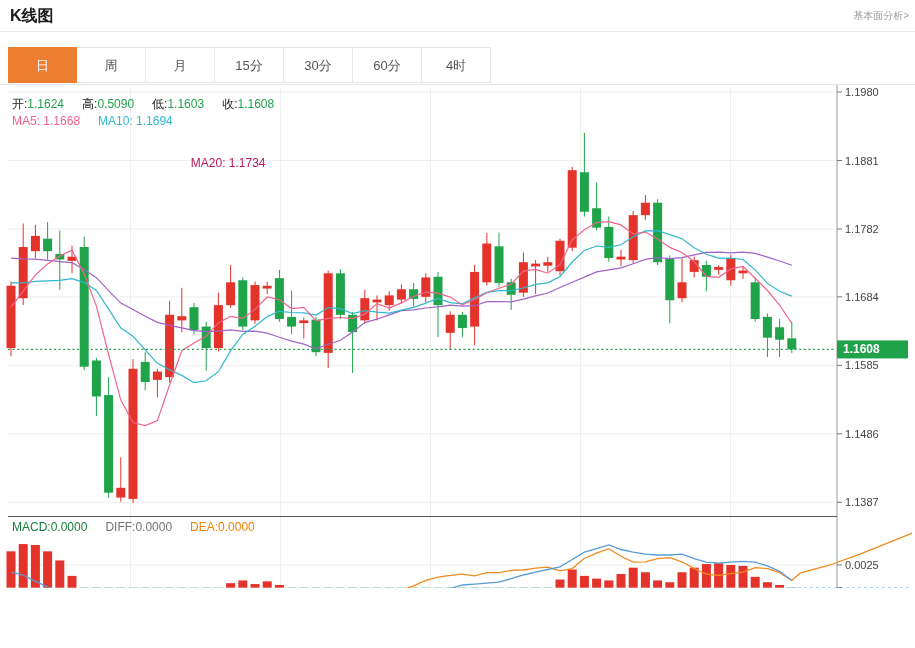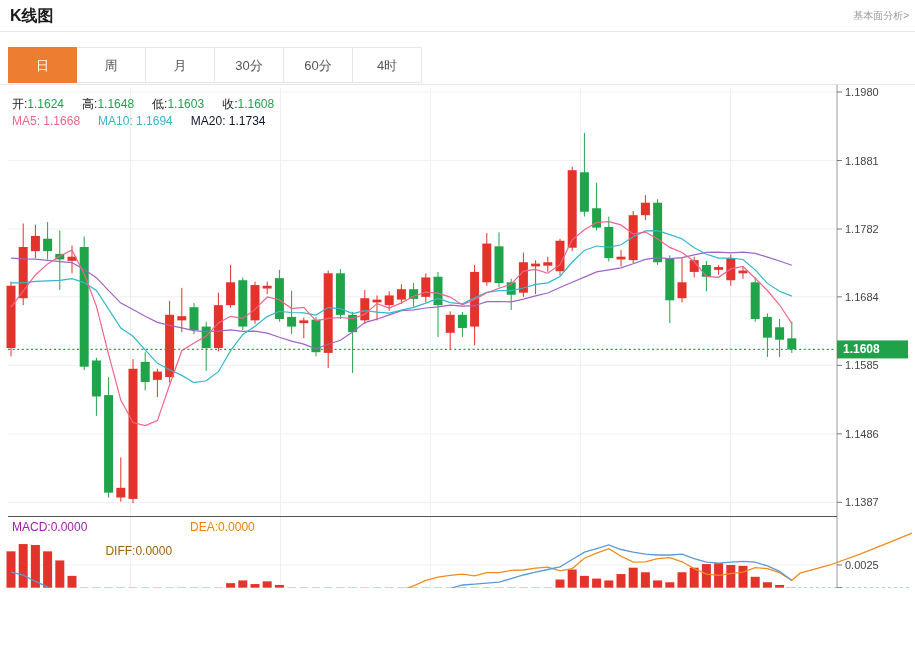--- a/index.html
+++ b/index.html
@@ -17,42 +17,43 @@
   .tab:first-child{border-left:1px solid #e6e6e6;}
   .tab.selected{background:#ed7d31;border-color:#ed7d31;color:#fff;}
   
   .inforow{position:absolute;left:12px;display:flex;font-size:12px;z-index:2;white-space:nowrap;}
   .ohlc-row{top:96px;}
   .ma-row{top:114px;}
   .macd-row{top:520px;}
   .pair{margin-right:18px;}
   .pair .lab{color:#222;}
   .pair .val{color:#21a24b;}
-  .ma5{color:#f0648c;} .ma10{color:#2fb8ce;} .ma20{color:#0f172a;}
-  .macdv{color:#a21caf;} .diffv{color:#a16207;margin-top:24px;} .deav{color:#f08200;}
+  .ma5{color:#f0648c;} .ma10{color:#2fb8ce;} .ma20{color:#be185d;margin-top:42px;}
+  .macdv{color:#15803d;} .diffv{color:#737373;} .deav{color:#f08200;}
   
   #chart-svg{position:absolute;left:0;top:0;width:915px;height:648px;z-index:1;pointer-events:none;}
   #chart-svg text{font-family:"Liberation Sans","DejaVu Sans",sans-serif;}
   .chart-hit{position:absolute;left:8px;top:85px;width:829px;height:558px;z-index:1;}
 </style>
 </head>
 <body>
 
 <div class="page">
 
   <div class="header">
     <div class="title">K线图</div>
     <a class="fund-link">基本面分析&gt;</a>
   </div>
 
   <div class="tabs-row">
     <div class="tabs-inner" id="tabs-inner">
         <div class="tab selected">日</div>
         <div class="tab">周</div>
         <div class="tab">月</div>
+        <div class="tab">15分</div>
         <div class="tab">30分</div>
         <div class="tab">60分</div>
         <div class="tab">4时</div>
       </div>
   </div>
 
   <div class="chart-hit"></div>
 
   <svg id="chart-svg" width="915" height="648">
     <g id="g-grid">
@@ -300,21 +301,21 @@
         <line x1="837" y1="634.9732" x2="842" y2="634.9732" stroke="#777" stroke-width="1"></line>
         <text x="845" y="638.9732" fill="#444444" font-size="11" text-anchor="start">-0.0052</text>
         <line x1="837" y1="587.7" x2="842" y2="587.7" stroke="#777" stroke-width="1"></line>
         <rect x="837" y="340.4239999999993" width="71" height="18" fill="#1fa24a"></rect>
         <text x="843" y="353.4239999999993" fill="#ffffff" font-size="12" text-anchor="start" font-weight="bold">1.1608</text>
       </g>
   </svg>
 
   <div class="inforow ohlc-row">
     <span class="pair"><span class="lab">开:</span><span class="val">1.1624</span></span>
-    <span class="pair"><span class="lab">高:</span><span class="val">1.1648</span></span>
+    <span class="pair"><span class="lab">高:</span><span class="val">0.5090</span></span>
     <span class="pair"><span class="lab">低:</span><span class="val">1.1603</span></span>
     <span class="pair"><span class="lab">收:</span><span class="val">1.1608</span></span>
   </div>
 
   <div class="inforow ma-row">
     <span class="pair ma5"><span>MA5:</span> <span>1.1668</span></span>
     <span class="pair ma10"><span>MA10:</span> <span>1.1694</span></span>
     <span class="pair ma20"><span>MA20:</span> <span>1.1734</span></span>
   </div>
 

